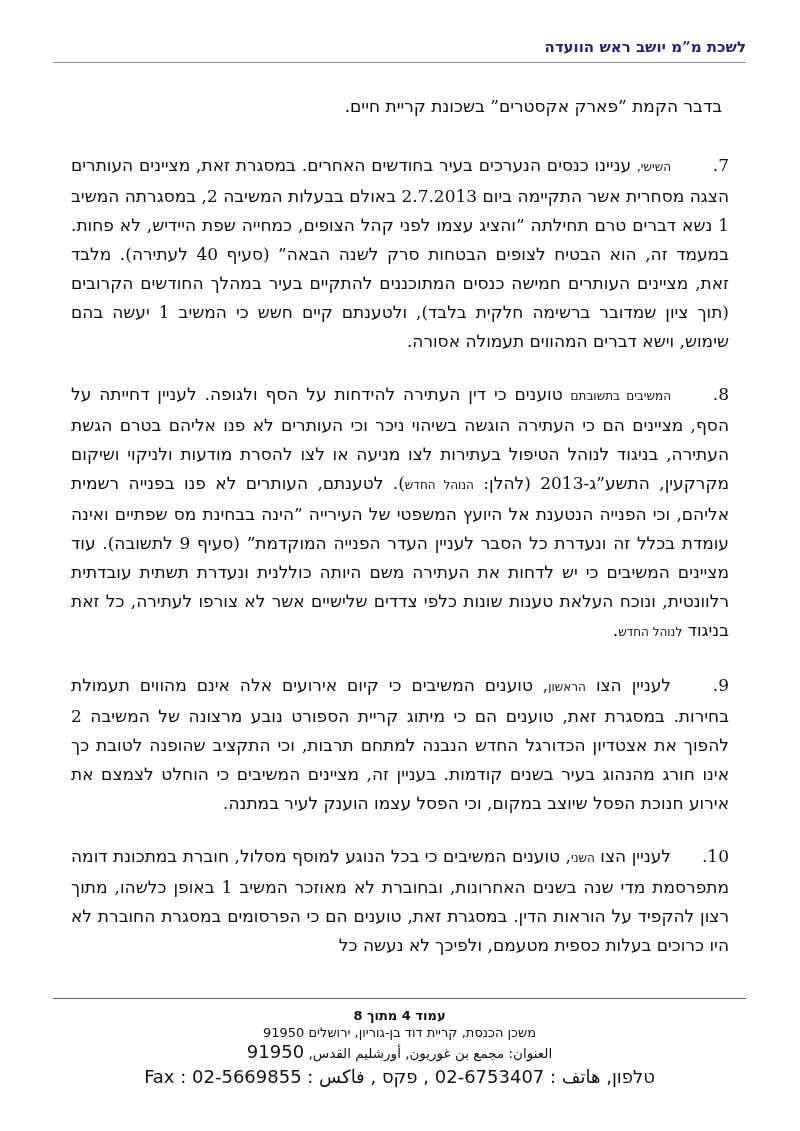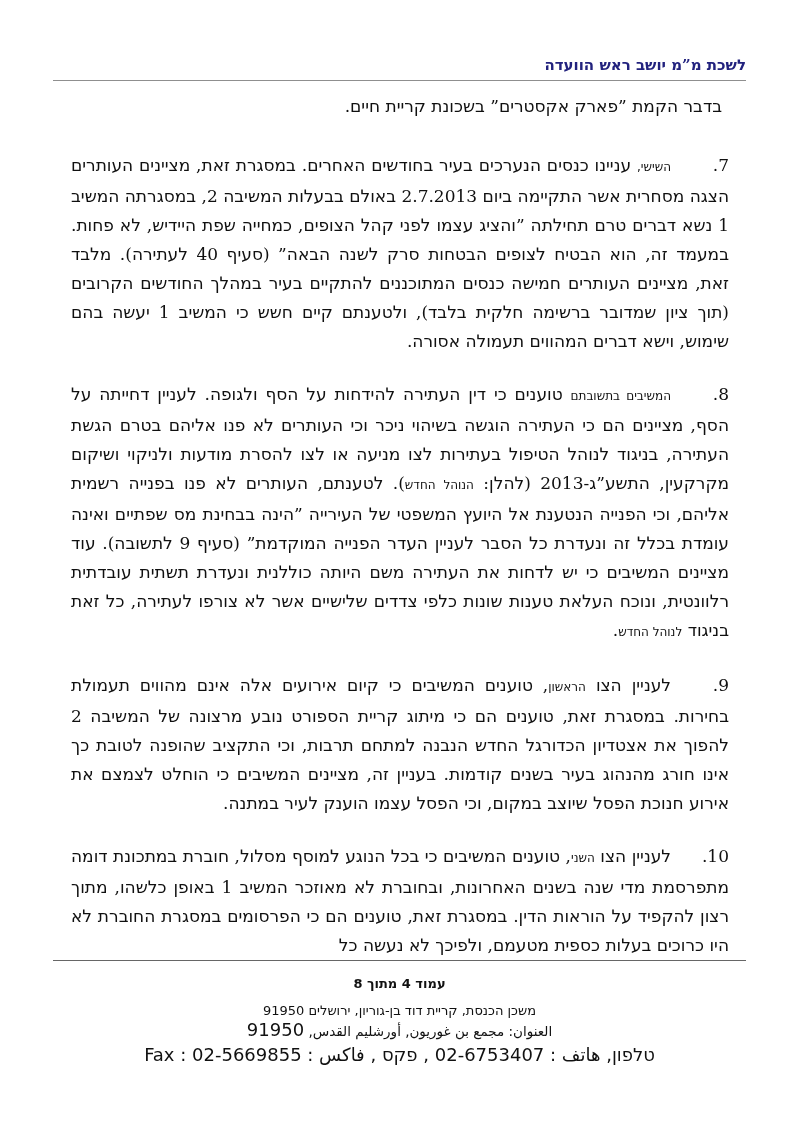--- a/index.html
+++ b/index.html
@@ -15,44 +15,44 @@
   }
   
   .header{
     position:absolute;top:38px;right:54px;left:53px;
     display:flex;justify-content:space-between;align-items:flex-end;
     padding-bottom:6px;
     border-bottom:1.5px solid #8f8f8f;
     font-family:"DejaVu Serif","DejaVu Sans",serif;
   }
   .header .h-right,.header .h-left{
-    font-size:15px;font-weight:bold;color:#22227e;white-space:nowrap;margin-top:18px;
+    font-size:15px;font-weight:bold;color:#22227e;white-space:nowrap;
   }
   
   .bodytext{
     position:absolute;top:92px;right:71px;left:71px;
     font-size:17px;line-height:29px;
     text-align:justify;
   }
   .introline{margin:0 7px 30px 0;}
   .para{position:relative;margin:0 0 24px 0;}
   .para:last-child{margin-bottom:0;}
   .pnum{position:absolute;right:0;top:0;}
   .ptext{text-indent:58px;}
   .emph{font-family:"DejaVu Sans","Liberation Sans",sans-serif;font-weight:normal;font-size:12px;}
   
   .footer{
-    position:absolute;left:53px;right:54px;top:960px;
+    position:absolute;left:53px;right:54px;top:998px;
     border-top:1.5px solid #666;
-    padding-top:15px;
+    padding-top:9px;
     text-align:center;
     font-family:"DejaVu Sans","Liberation Sans",sans-serif;
   }
   .f-page{font-size:13px;font-weight:bold;color:#111;}
-  .f-he{font-size:13px;color:#111;margin-top:12px;}
+  .f-he{font-size:13px;color:#111;margin-top:2px;}
   .f-ar{font-size:13.5px;color:#111;margin-top:1px;}
   .f-ar .zip{font-size:18px;font-family:"DejaVu Sans",sans-serif;}
   .f-phone{font-size:18px;color:#111;margin-top:4px;}
   .f-phone .num{direction:ltr;unicode-bidi:embed;}
 </style>
 </head>
 <body>
 
 <div class="page">
 

